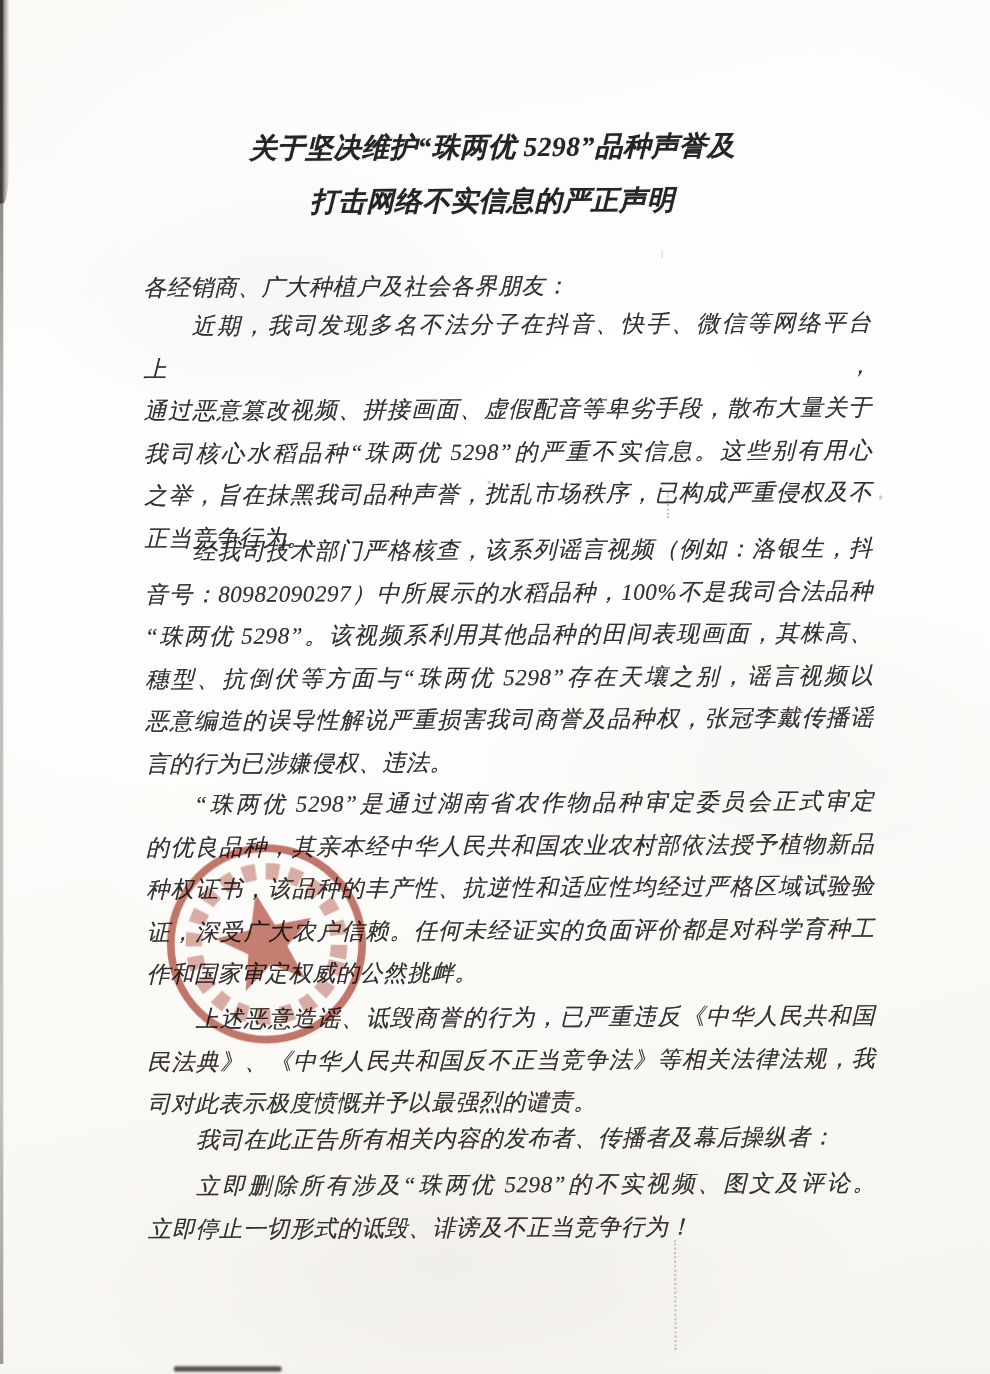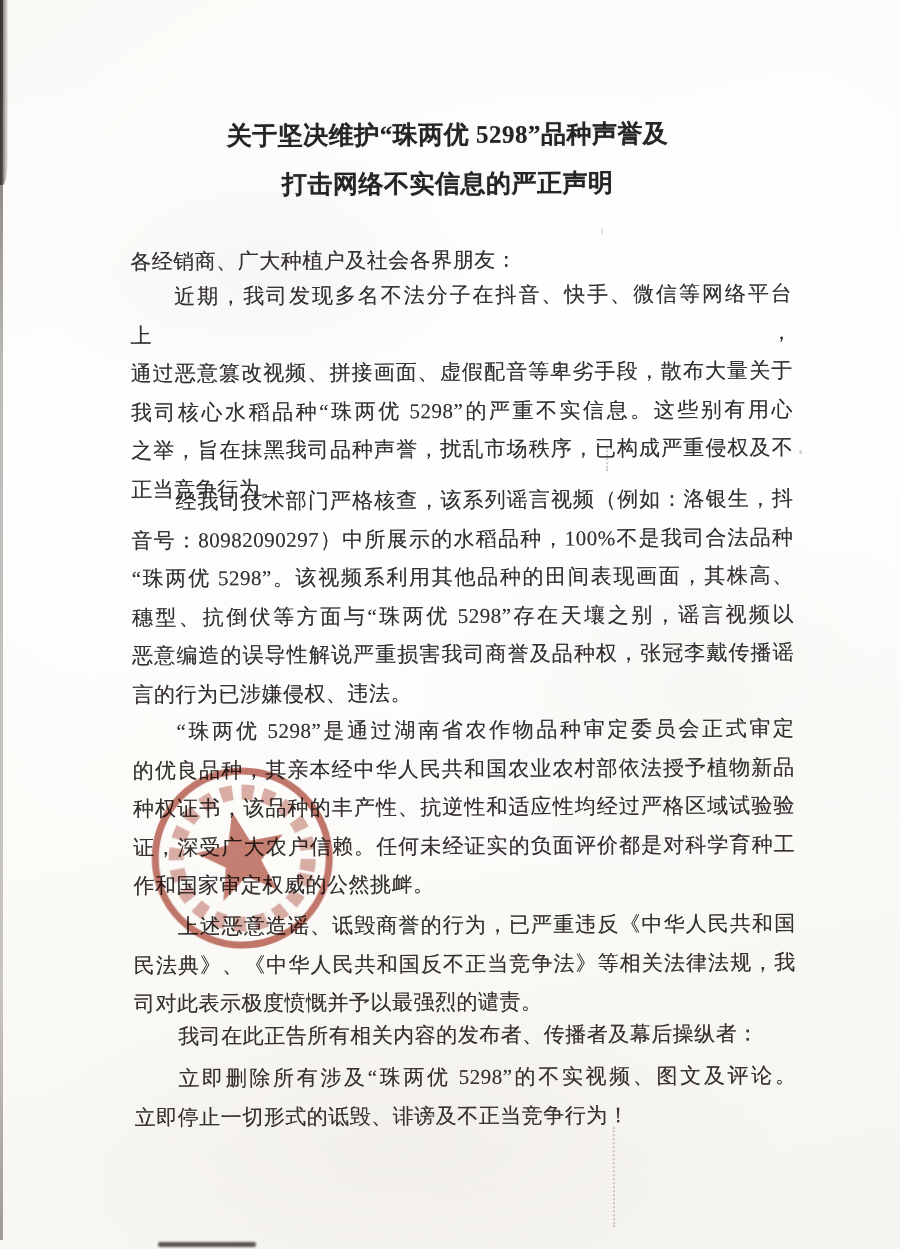--- a/index.html
+++ b/index.html
@@ -6,20 +6,21 @@
   body{
     width:900px;height:1249px;overflow:hidden;
     background:#e9e6e1;
     font-family:"Liberation Serif","DejaVu Serif",serif;
   }
   .photo{
     position:relative;width:900px;height:1249px;overflow:hidden;
     background:
       radial-gradient(1200px 900px at 62% 30%, rgba(255,255,255,.9), rgba(255,255,255,0) 70%),
       linear-gradient(168deg,#faf8f5 0%,#fdfdfc 34%,#fbfaf7 62%,#f6f4f0 100%);
+    font-style: italic;
   }
   
   .mottle{
     position:absolute;inset:0;pointer-events:none;
     background:
       radial-gradient(340px 180px at 30% 22%, rgba(190,182,172,.10), rgba(190,182,172,0) 70%),
       radial-gradient(420px 260px at 78% 55%, rgba(190,182,172,.08), rgba(190,182,172,0) 70%),
       radial-gradient(500px 220px at 45% 92%, rgba(180,172,162,.10), rgba(180,172,162,0) 75%);
   }
   .content{

